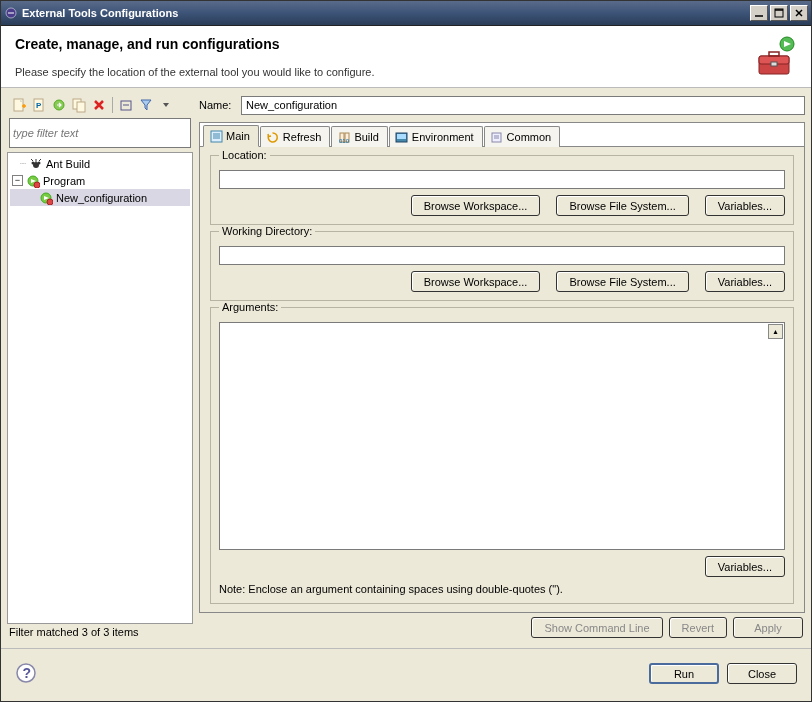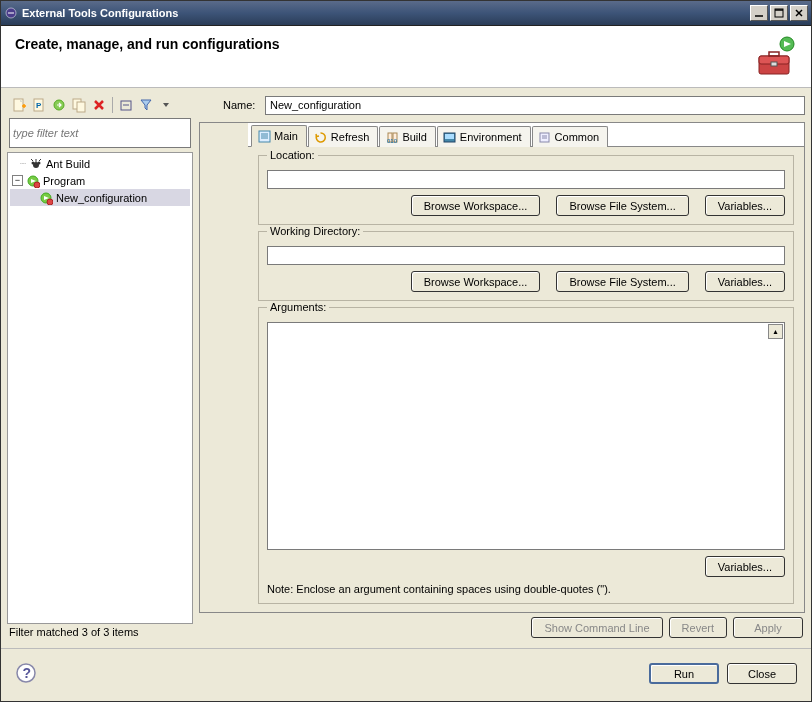--- a/index.html
+++ b/index.html
@@ -29,24 +29,24 @@
 .tree-row { display: flex; align-items: center; height: 17px; padding-left: 2px; cursor: pointer; }
 .tree-row.sel { background: #d8d7e3; }
 .expander { width: 11px; height: 11px; border: 1px solid #808080; background: #fff; display: flex; align-items: center; justify-content: center; font-size: 9px; line-height: 1; margin-right: 2px; cursor: pointer; }
 .nodeicon { width: 16px; height: 16px; display: flex; align-items: center; justify-content: center; margin-right: 2px; }
 .dots { color: #aaa; letter-spacing: -1px; margin-right: 3px; font-size: 10px; }
 
 .filter-status { height: 18px; font-size: 11px; color: #000; padding: 2px 2px; }
 
 .right-panel { flex: 1; display: flex; flex-direction: column; }
 .name-row { display: flex; align-items: center; height: 22px; margin-bottom: 6px; }
-.name-label { width: 42px; font-size: 11px; margin-left: 24px; }
+.name-label { width: 42px; font-size: 11px; }
 .name-input { flex: 1; height: 19px; border: 1px solid #7a7a7a; padding: 1px 4px; font-size: 11px; font-family: Tahoma, Arial; }
 
-.tab-container { flex: 1; display: flex; flex-direction: column; border: 1px solid #888; background: #ece9d8; padding-left: 48px; }
+.tab-container { flex: 1; display: flex; flex-direction: column; border: 1px solid #888; background: #ece9d8; }
 .tab-header { display: flex; height: 24px; background: #fff; border-bottom: 1px solid #888; padding-left: 3px; align-items: flex-end; }
 .tab { display: flex; align-items: center; padding: 3px 8px 3px 5px; border: 1px solid #888; border-bottom: none; margin-right: 1px; background: #ece9d8; cursor: pointer; border-radius: 2px 2px 0 0; gap: 3px; font-size: 11px; position: relative; top: 1px; }
 .tab.active { background: #ece9d8; border-bottom: 1px solid #ece9d8; z-index: 2; }
 .tab:not(.active) { background: #f5f4ee; }
 .tabicon { width: 14px; height: 14px; display: flex; align-items: center; justify-content: center; }
 
 .tab-body { flex: 1; padding: 8px 10px; display: flex; flex-direction: column; gap: 6px; overflow: hidden; }
 .groupbox { border: 1px solid #b8b4a4; padding: 6px 8px 8px 8px; position: relative; }
 .group-title { position: absolute; top: -7px; left: 8px; background: #ece9d8; padding: 0 3px; font-size: 11px; }
 .wide-input { width: 100%; height: 19px; border: 1px solid #7a7a7a; background: #fff; margin-bottom: 6px; padding: 1px 3px; font-size: 11px; }
@@ -96,20 +96,21 @@
           <line x1="2" y1="2" x2="8" y2="8" stroke="#000" stroke-width="1.5"></line>
           <line x1="8" y1="2" x2="2" y2="8" stroke="#000" stroke-width="1.5"></line>
         </svg>
       </div>
   </div>
 </div>
 
 <div class="header-sec">
   <div class="header-left">
     <div class="header-title">Create, manage, and run configurations</div>
+    <div class="header-sub">Please specify the location of the external tool you would like to configure.</div>
   </div>
   <div class="header-icon">
     <svg width="48" height="42" viewBox="0 0 48 42">
       <circle cx="38" cy="8" r="7" fill="#5b5" stroke="#282" stroke-width="1"></circle>
       <path d="M35 5 L42 8 L35 11 Z" fill="#fff"></path>
       <rect x="10" y="20" width="30" height="18" rx="2" fill="#c44" stroke="#822" stroke-width="1"></rect>
       <rect x="10" y="20" width="30" height="8" rx="2" fill="#d55" stroke="#822" stroke-width="1"></rect>
       <rect x="20" y="16" width="10" height="4" fill="none" stroke="#822" stroke-width="1.5"></rect>
       <rect x="22" y="26" width="6" height="4" fill="#ddd" stroke="#555"></rect>
     </svg>

